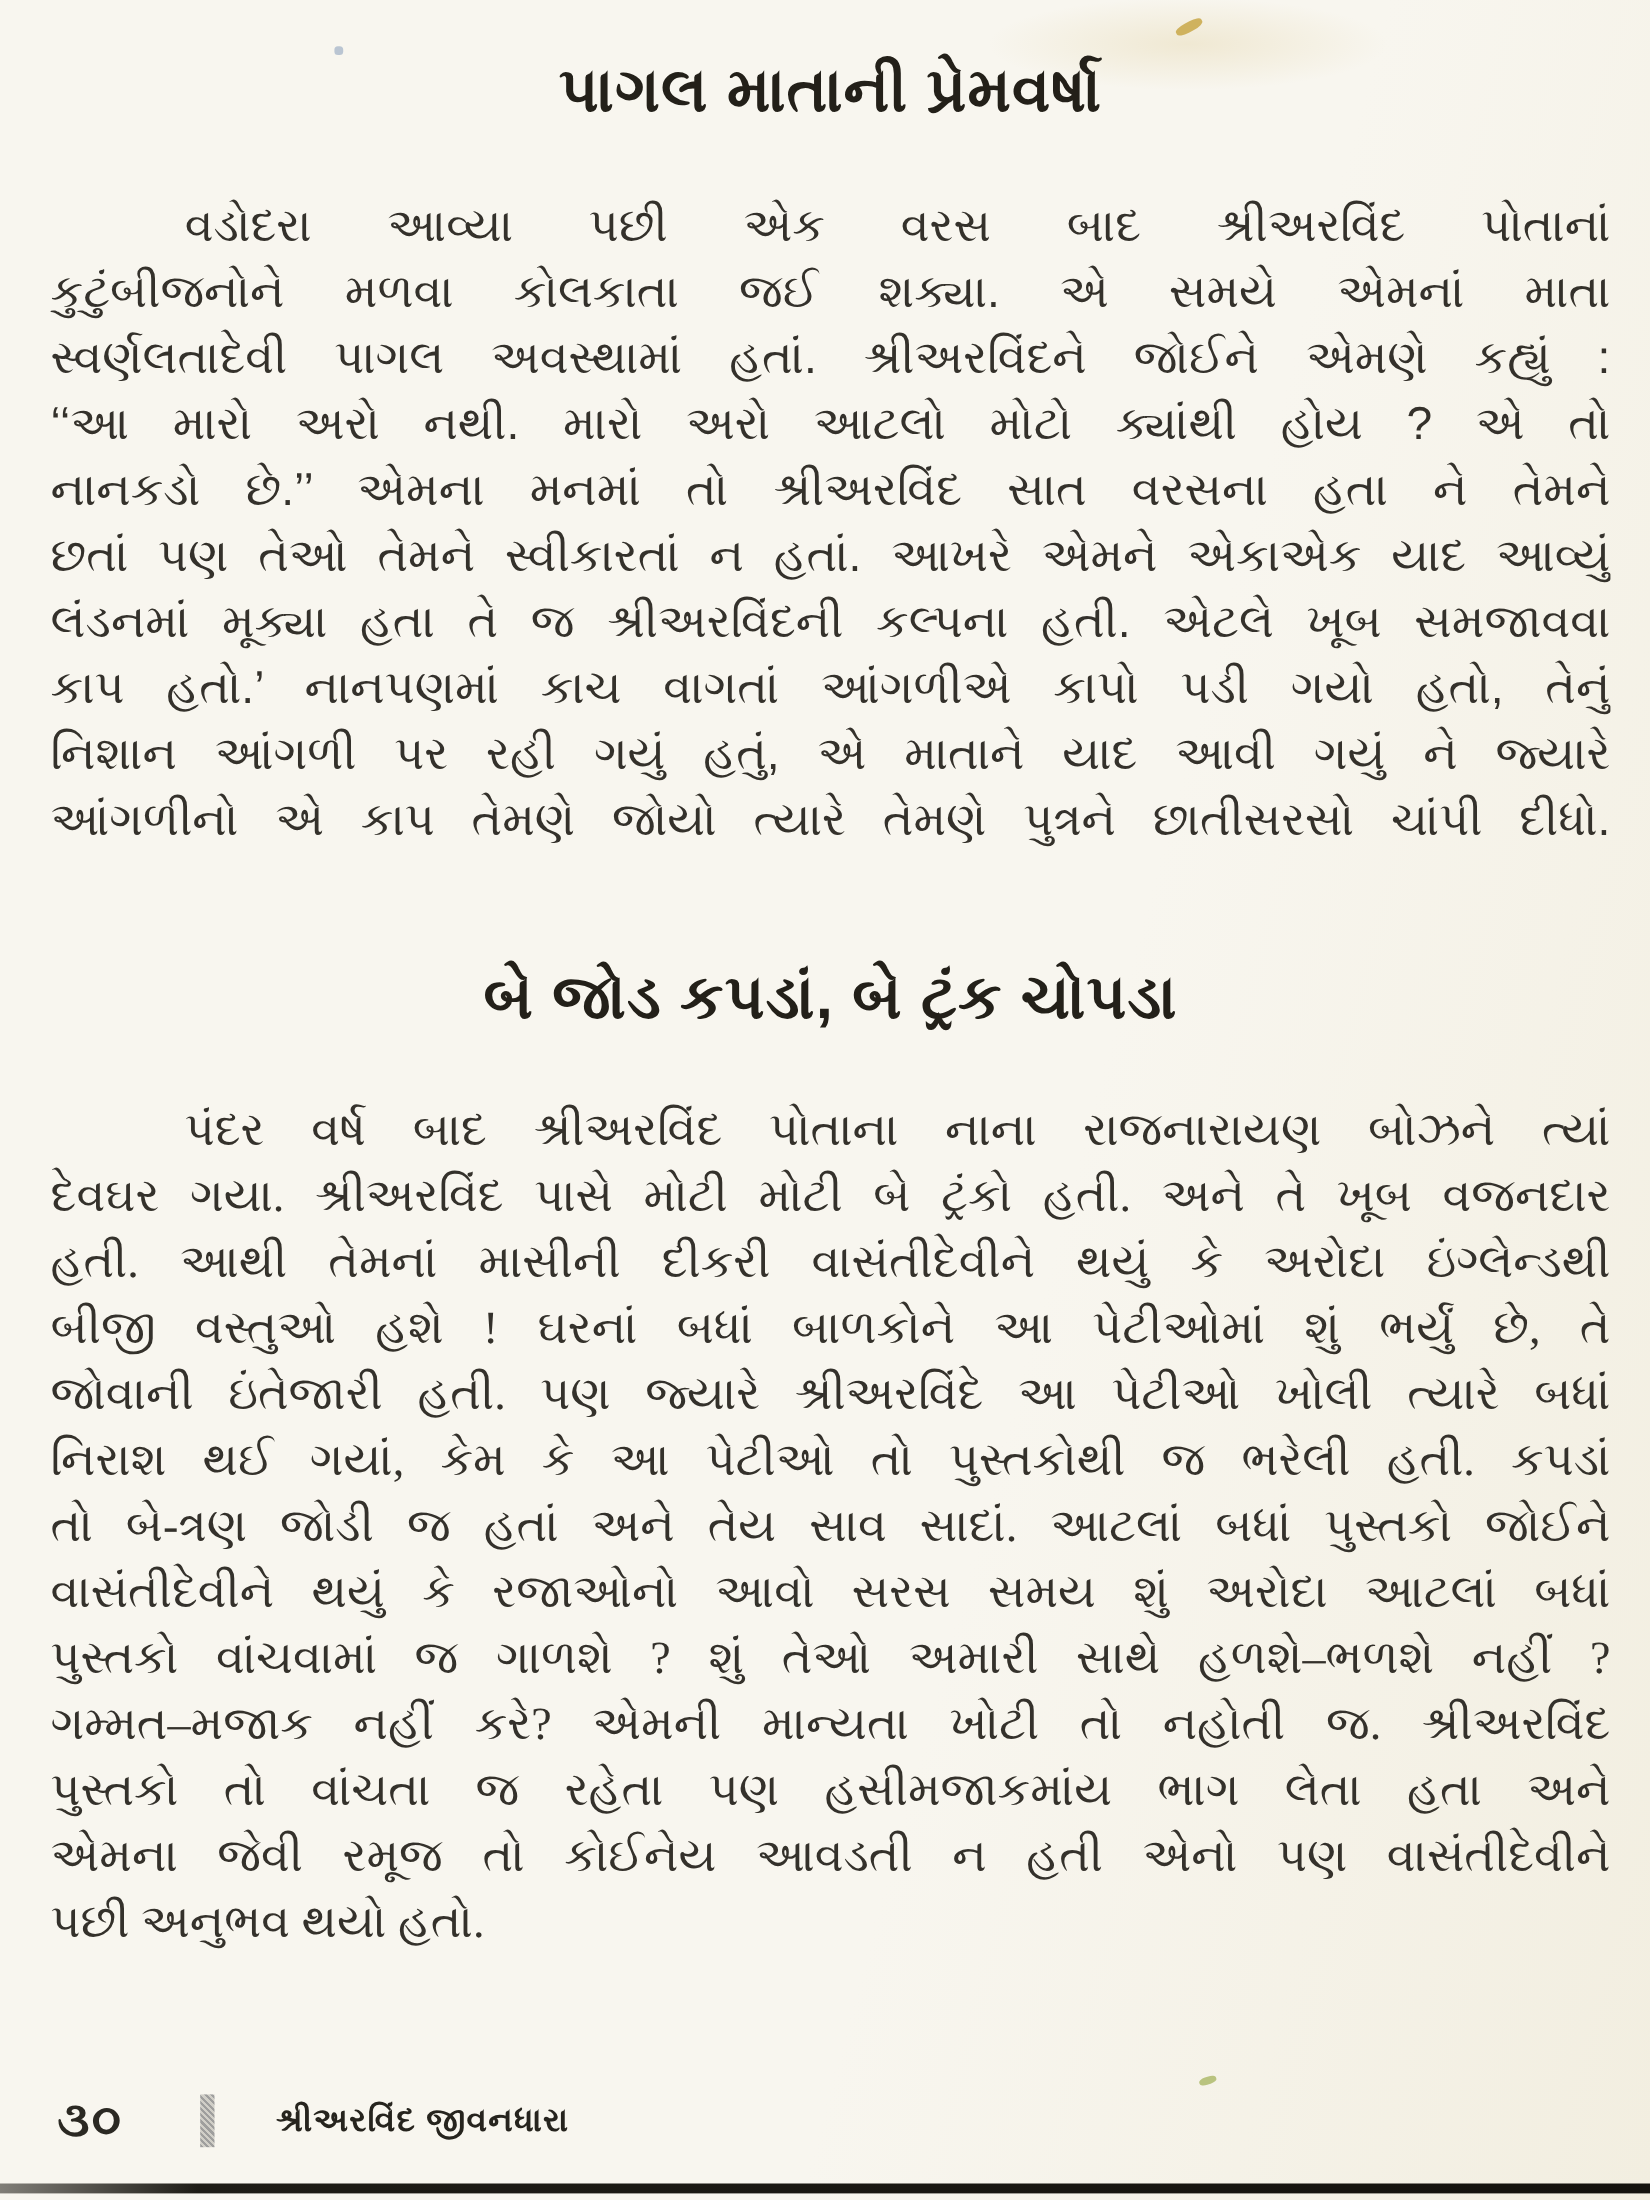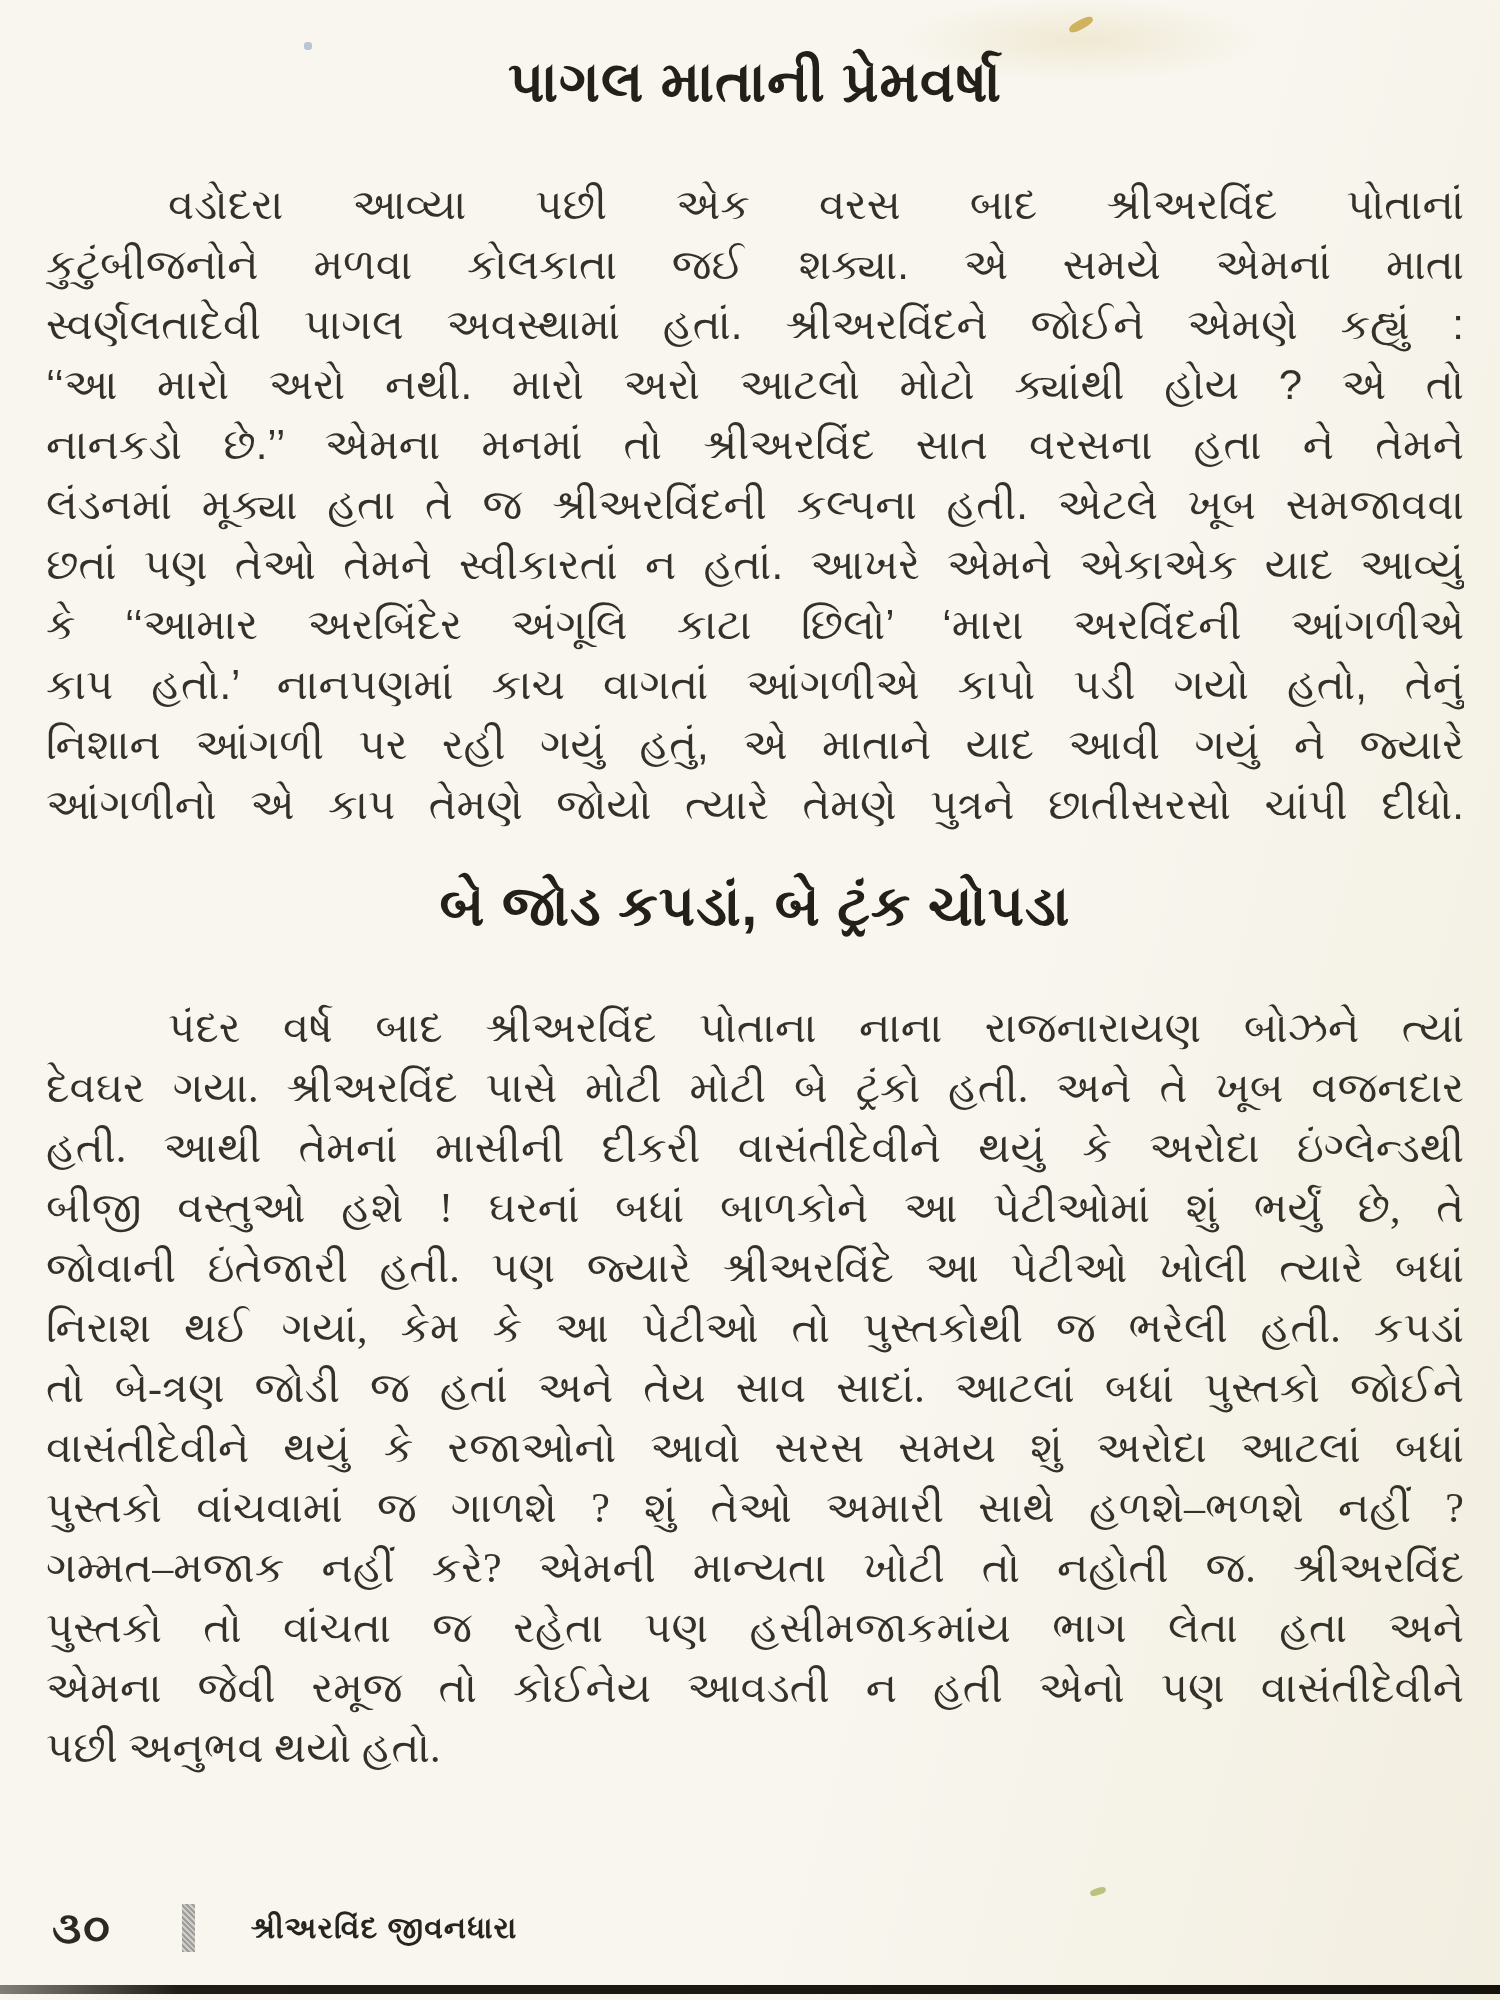--- a/index.html
+++ b/index.html
@@ -109,23 +109,22 @@
 <div class="page">
 
   <div class="heading h1">પાગલ માતાની પ્રેમવર્ષા</div>
 
   <div class="para para1">
       <div class="text-line first">વડોદરા આવ્યા પછી એક વરસ બાદ શ્રીઅરવિંદ પોતાનાં</div>
       <div class="text-line">કુટુંબીજનોને મળવા કોલકાતા જઈ શક્યા. એ સમયે એમનાં માતા</div>
       <div class="text-line">સ્વર્ણલતાદેવી પાગલ અવસ્થામાં હતાં. શ્રીઅરવિંદને જોઈને એમણે કહ્યું :</div>
       <div class="text-line">‘‘આ મારો અરો નથી. મારો અરો આટલો મોટો ક્યાંથી હોય ? એ તો</div>
       <div class="text-line">નાનકડો છે.’’ એમના મનમાં તો શ્રીઅરવિંદ સાત વરસના હતા ને તેમને</div>
+      <div class="text-line">છતાં પણ તેઓ તેમને સ્વીકારતાં ન હતાં. આખરે એમને એકાએક યાદ આવ્યું</div>
       <div class="text-line">લંડનમાં મૂક્યા હતા તે જ શ્રીઅરવિંદની કલ્પના હતી. એટલે ખૂબ સમજાવવા</div>
-      <div class="text-line">છતાં પણ તેઓ તેમને સ્વીકારતાં ન હતાં. આખરે એમને એકાએક યાદ આવ્યું</div>
-      <div class="text-line">કે ‘‘આમાર અરબિંદેર અંગૂલિ કાટા છિલો’ ‘મારા અરવિંદની આંગળીએ</div>
       <div class="text-line">કાપ હતો.’ નાનપણમાં કાચ વાગતાં આંગળીએ કાપો પડી ગયો હતો, તેનું</div>
       <div class="text-line">નિશાન આંગળી પર રહી ગયું હતું, એ માતાને યાદ આવી ગયું ને જ્યારે</div>
       <div class="text-line last">આંગળીનો એ કાપ તેમણે જોયો ત્યારે તેમણે પુત્રને છાતીસરસો ચાંપી દીધો.</div>
     </div>
 
   <div class="heading h2">બે જોડ કપડાં, બે ટ્રંક ચોપડા</div>
 
   <div class="para para2">
       <div class="text-line first">પંદર વર્ષ બાદ શ્રીઅરવિંદ પોતાના નાના રાજનારાયણ બોઝને ત્યાં</div>
       <div class="text-line">દેવઘર ગયા. શ્રીઅરવિંદ પાસે મોટી મોટી બે ટ્રંકો હતી. અને તે ખૂબ વજનદાર</div>

